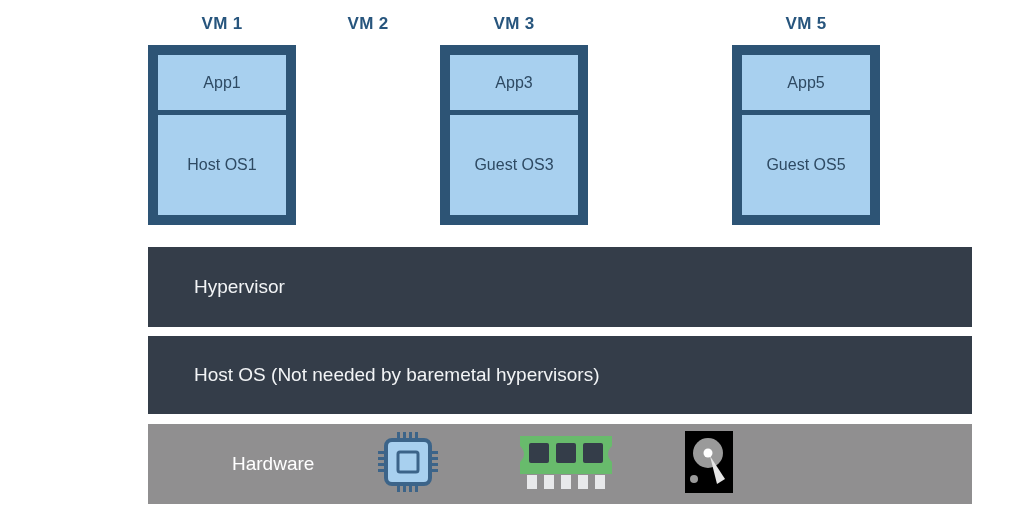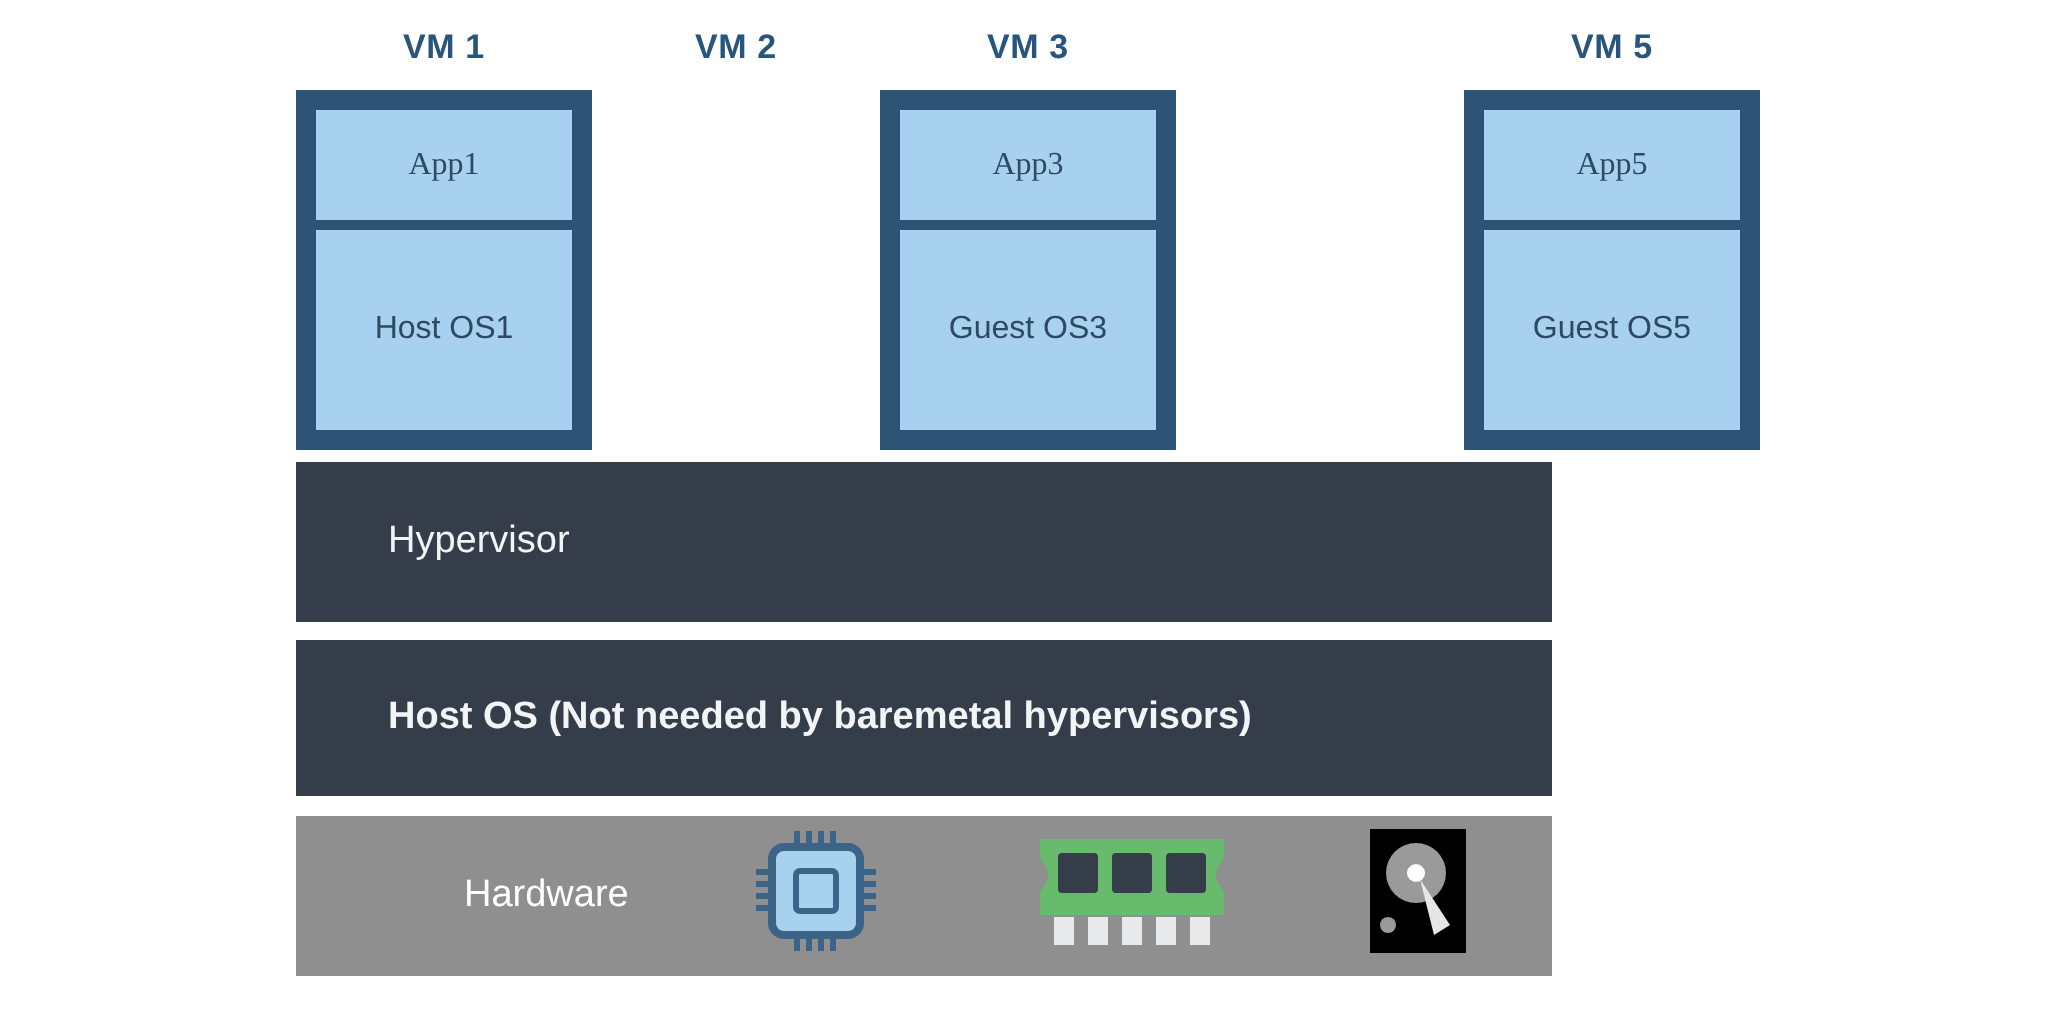--- a/index.html
+++ b/index.html
@@ -46,52 +46,51 @@
     color: #2e4a63;
     display: flex;
     align-items: center;
     justify-content: center;
     font-size: 16px;
     box-sizing: border-box;
     white-space: nowrap;
   }
   .vm-app {
     height: 55px;
-    font-family: Liberation Serif, serif;
   }
   .vm-guest {
     height: 100px;
     margin-top: 5px;
   }
 
   
   .band {
     position: absolute;
     left: 148px;
-    width: 628px;
+    width: 824px;
     box-sizing: border-box;
     display: flex;
     align-items: center;
+    margin-top: 16px;
   }
   .band-label {
     color: #f2f4f6;
     font-size: 19px;
     margin-left: 46px;
     white-space: nowrap;
   }
   #band-hypervisor {
     top: 231px;
     height: 80px;
     background: #343d49;
   }
   #band-hostos {
     top: 320px;
     height: 78px;
     background: #343d49;
-    font-weight: bold;
   }
   #band-hardware {
     top: 408px;
     height: 80px;
     background: #908f90;
     padding-left: 38px;
   }
   #band-hardware .band-label {
     color: #ffffff;
   }

